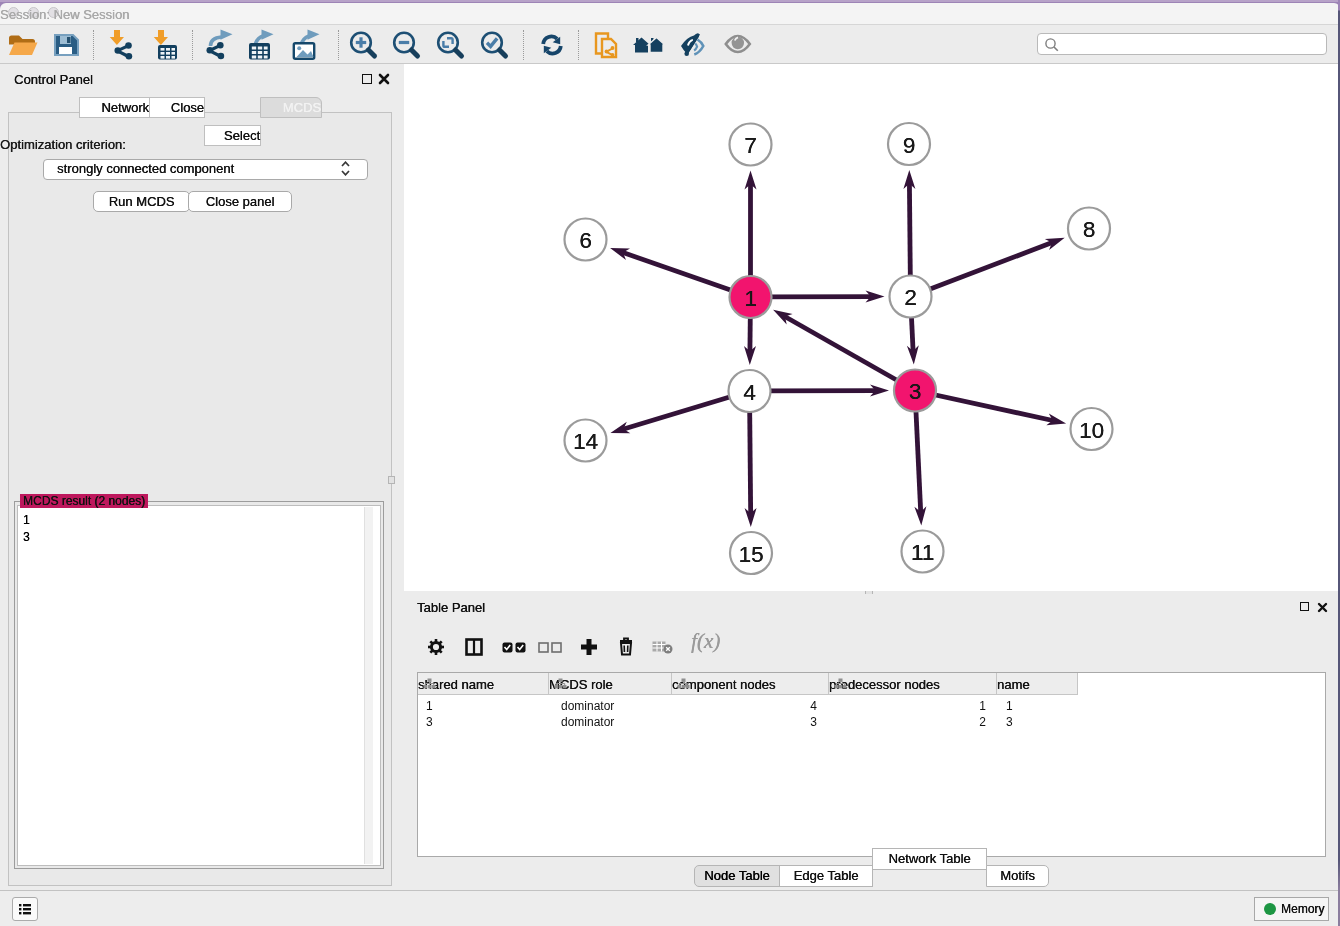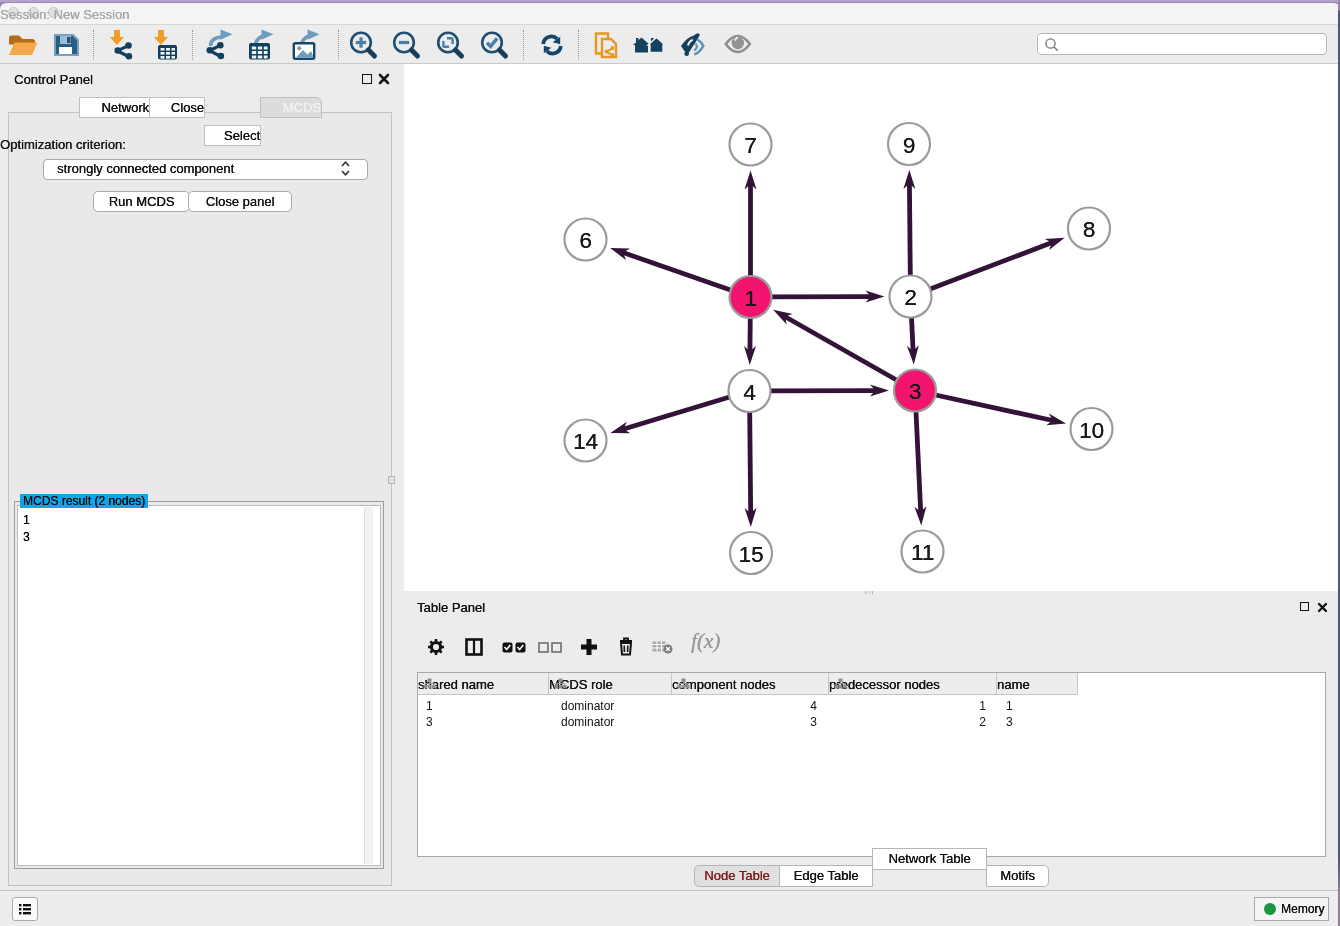--- a/index.html
+++ b/index.html
@@ -23,21 +23,21 @@
 .cptab{position:absolute;top:0;height:17px;background:#fff;border:1px solid #bfbfbf;
   font-size:13px;text-align:right;padding-top:2px;color:#111;}
 #cp-body{left:8px;top:112px;width:382px;height:772px;background:#e9e9e9;border:1px solid #c2c2c2;}
 #opt-label{left:0px;top:137px;width:398px;text-align:left;font-size:13px;color:#1a1a1a;}
 #opt-select{left:43px;top:159px;width:310px;height:18px;background:#fff;border:1px solid #a9a9a9;border-radius:4px;
   font-size:13px;color:#111;padding:1px 0 0 13px;}
 .btn{position:absolute;background:#fff;border:1px solid #a9a9a9;border-radius:5px;height:17px;
   font-size:13px;color:#111;text-align:center;padding-top:2px;}
 
 #mcds-box{left:14px;top:501px;width:368px;height:366px;border:1px solid #9c9c9c;}
-#mcds-legend{left:20px;top:494px;background:#0ea5e9;font-size:12px;color:#111;padding:0 3px;}
+#mcds-legend{left:20px;top:494px;background:#be185d;font-size:12px;color:#111;padding:0 3px;}
 #mcds-white{left:17px;top:505px;width:362px;height:359px;background:#fff;border:1px solid #bdbdbd;}
 
 #netwin{left:404px;top:64px;width:934px;height:527px;background:#fff;}
 #nettitle{left:0;top:0;width:934px;height:23px;background:linear-gradient(#ebebeb,#dfdfdf);border-bottom:1px solid #b6b6b6;border-left:1px solid #84a4cc;border-top:1px solid #84a4cc;box-sizing:border-box;}
 #nettext{width:100%;text-align:center;top:5px;font-size:13px;color:#111;}
 
 #tablepanel{left:404px;top:594px;width:934px;height:296px;background:#ececec;}
 #tp-title{left:13px;top:6px;font-size:13px;color:#111;}
 #tp-scroll{left:13px;top:78px;width:907px;height:183px;background:#fff;border:1px solid #a9a9a9;}
 #tp-header{left:0;top:0;width:660px;height:21px;background:#ededed;border-bottom:1px solid #c6c6c6;}
@@ -388,21 +388,21 @@
     <div class="abs td" style="left:255px;top:26px;width:144px;text-align:right;">4</div>
     <div class="abs td" style="left:412px;top:26px;width:156px;text-align:right;">1</div>
     <div class="abs td" style="left:588px;top:26px;">1</div>
     <div class="abs td" style="left:8px;top:42px;">3</div>
     <div class="abs td" style="left:143px;top:42px;">dominator</div>
     <div class="abs td" style="left:255px;top:42px;width:144px;text-align:right;">3</div>
     <div class="abs td" style="left:412px;top:42px;width:156px;text-align:right;">2</div>
     <div class="abs td" style="left:588px;top:42px;">3</div>
   </div>
 
-  <div class="abs btab" style="left:290px;top:271px;width:84px;background:#e0e0e0;color:#7f1d1d;border-radius:5px 0 0 5px;text-align:center;">Node Table</div>
+  <div class="abs btab" style="left:290px;top:271px;width:84px;background:#e0e0e0;color:#000000;border-radius:5px 0 0 5px;text-align:center;">Node Table</div>
   <div class="abs btab" style="left:375px;top:271px;width:92px;">Edge Table</div>
   <div class="abs btab" style="left:468px;top:254px;width:113px;">Network Table</div>
   <div class="abs btab" style="left:582px;top:271px;width:61px;border-radius:0 5px 5px 0;">Motifs</div>
 </div>
 
 <div class="abs" id="statusbar"></div>
 <div class="abs" style="left:12px;top:897px;width:24px;height:22px;background:#fafafa;border:1px solid #ababab;border-radius:3px;">
   <svg width="24" height="22" viewBox="0 0 24 22">
     <g fill="#111">
         <rect x="6" y="6" width="2.4" height="2.4"></rect>

